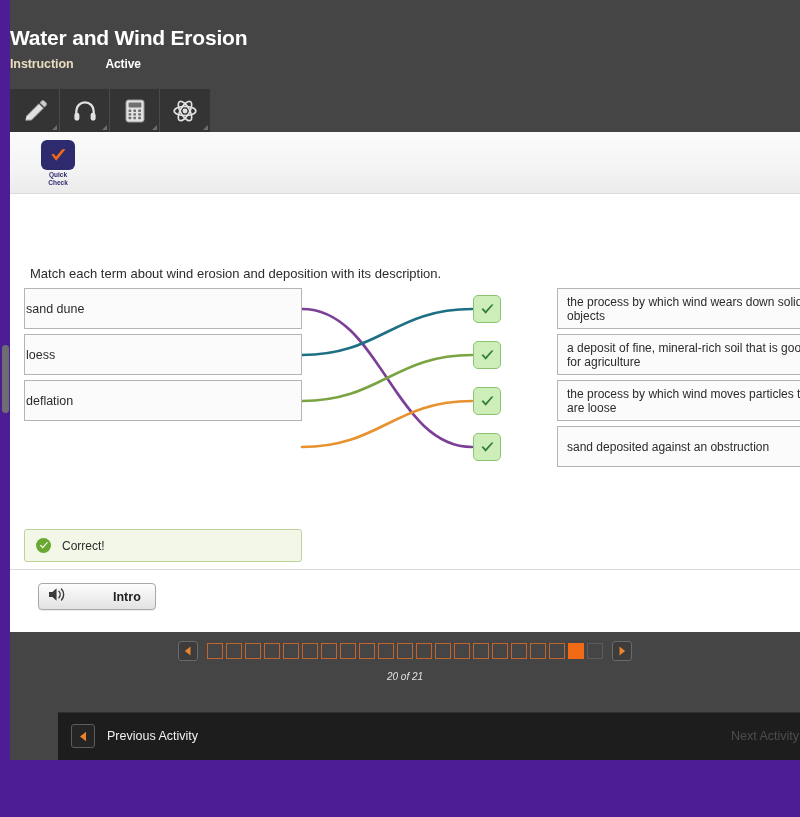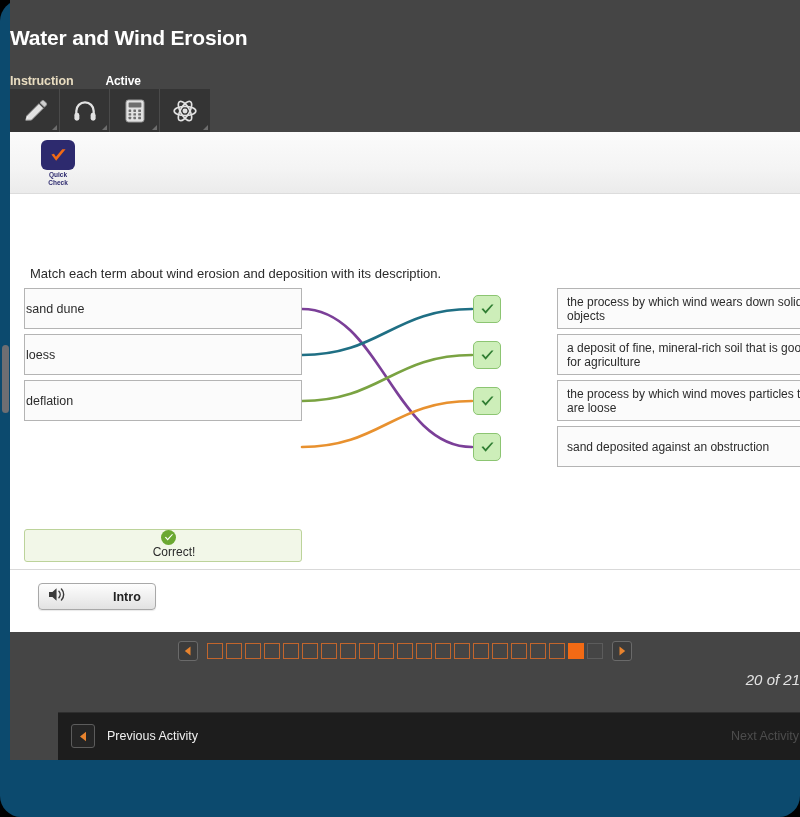--- a/index.html
+++ b/index.html
@@ -5,22 +5,21 @@
   * { box-sizing: border-box; margin: 0; padding: 0; }
   html, body {
     width: 800px; height: 817px;
     background: #000;
     font-family: "Liberation Sans", sans-serif;
     overflow: hidden;
   }
   #root {
     position: relative;
     width: 800px; height: 817px;
-    background: #0c4a6e;
-    border-radius: 21px;
+    background: #4c1d95;
   }
 
   
   .chrome {
     position: absolute;
     left: 10px; top: 0px;
     width: 790px; height: 760px;
     background: #454545;
   }
 
@@ -33,21 +32,21 @@
   .subtitle-row {
     margin-top: 7px;
     display: flex; align-items: baseline;
   }
   .subtitle-instruction {
     font-size: 12.5px; font-weight: bold; color: #e8dcc0;
     letter-spacing: -0.1px;
   }
   .subtitle-active {
     font-size: 12px; font-weight: bold; color: #ffffff;
-    margin-left: 32px; letter-spacing: -0.1px; margin-top: 17px;
+    margin-left: 32px; letter-spacing: -0.1px;
   }
 
   
   .toolbar {
     position: absolute;
     left: 10px; top: 89px;
     height: 43px;
     display: flex;
     background: #343434;
   }
@@ -176,21 +175,20 @@
   
   .feedback {
     position: absolute;
     left: 14px; top: 335px;
     width: 278px; height: 33px;
     background: #f2f7e8;
     border: 1px solid #bcd39a;
     border-radius: 3px;
     display: flex; align-items: center;
     padding-left: 11px;
-    flex-direction: column;
   }
   .fb-icon {
     width: 15px; height: 15px;
     border-radius: 50%;
     background: #6ba832;
     display: flex; align-items: center; justify-content: center;
     flex: 0 0 auto;
   }
   .fb-text {
     margin-left: 11px;
@@ -249,22 +247,22 @@
     width: 16px; height: 16px;
     border: 1.5px solid #c2652c;
     background: transparent;
   }
   .pg-sq.current { background: #f26a14; border-color: #f26a14; }
   .pg-sq.future { border-color: #5c5c5c; }
   .pg-count {
     position: absolute;
     left: 0; top: 39px;
     width: 790px;
-    text-align: right;
-    font-size: 15px; font-style: italic;
+    text-align: center;
+    font-size: 10px; font-style: italic;
     color: #e2e2e2;
   }
 
   
   .bottom-nav {
     position: absolute;
     left: 10px; top: 712px;
     width: 790px; height: 48px;
     background: #1d1d1d;
     border-top: 1px solid #2e2e2e;

